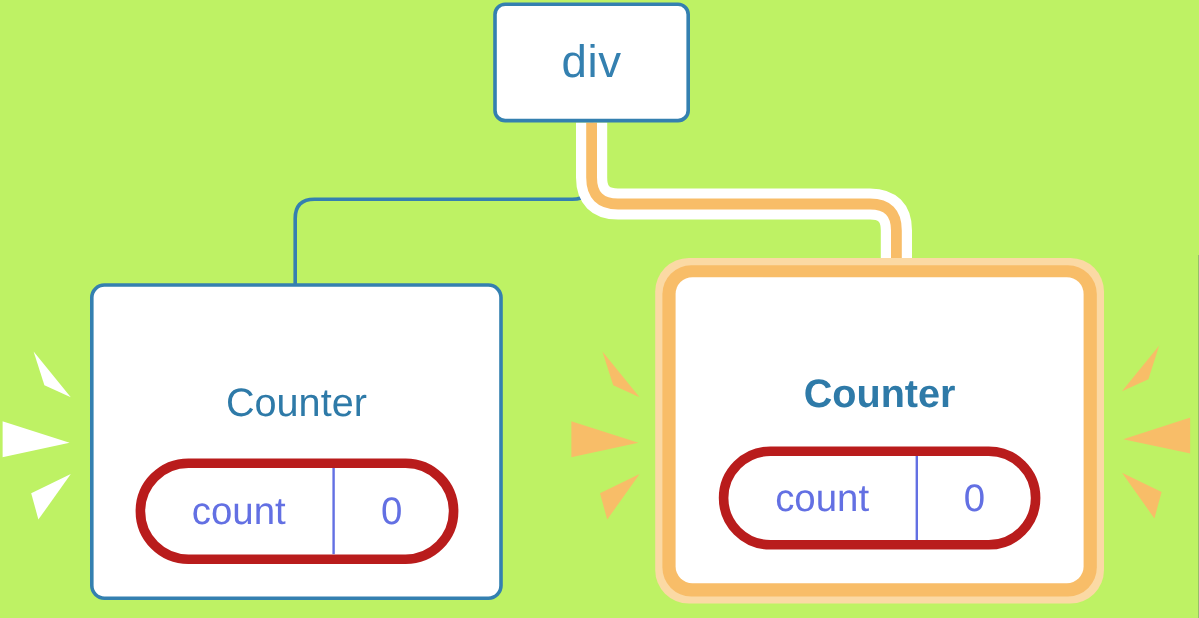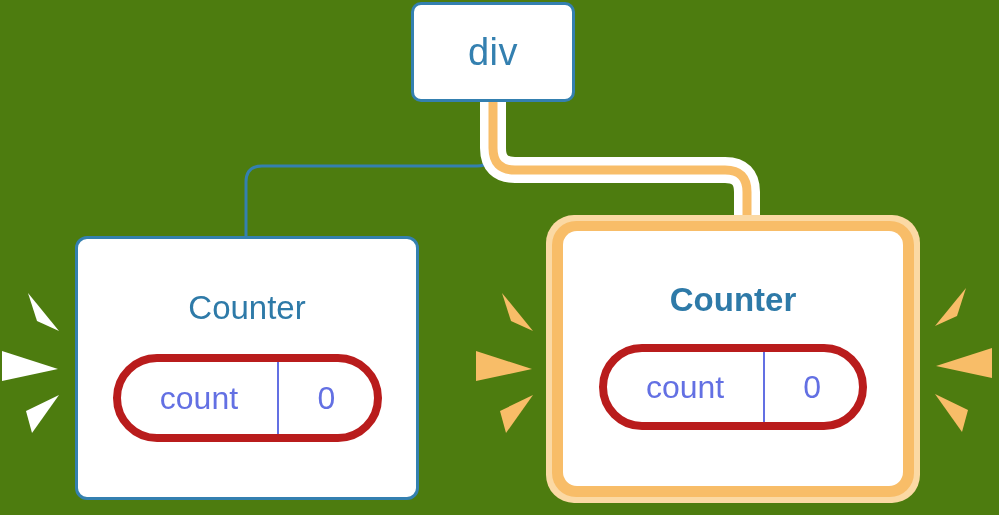--- a/index.html
+++ b/index.html
@@ -4,21 +4,21 @@
 <style>
   html, body {
     margin: 0;
     padding: 0;
     background: #4a666e;
   }
   #stage {
     position: relative;
     width: 999px;
     height: 515px;
-    background: #4d7c0f;
+    background: #bef264;
     overflow: hidden;
     font-family: "Liberation Sans", sans-serif;
   }
   #wires {
     position: absolute;
     left: 0;
     top: 0;
     width: 999px;
     height: 515px;
     pointer-events: none;
@@ -42,20 +42,21 @@
   }
   .node-div .node-title {
     font-size: 38px;
     color: #3480b0;
     font-weight: 400;
     letter-spacing: 0.5px;
     line-height: 1;
   }
   .node-counter {
     border-radius: 12px;
+    justify-content: center;
   }
   .node-left {
     left: 75px;
     top: 236px;
     width: 344px;
     height: 264px;
     border: 3px solid #3480b0;
   }
   .node-right {
     left: 563px;

